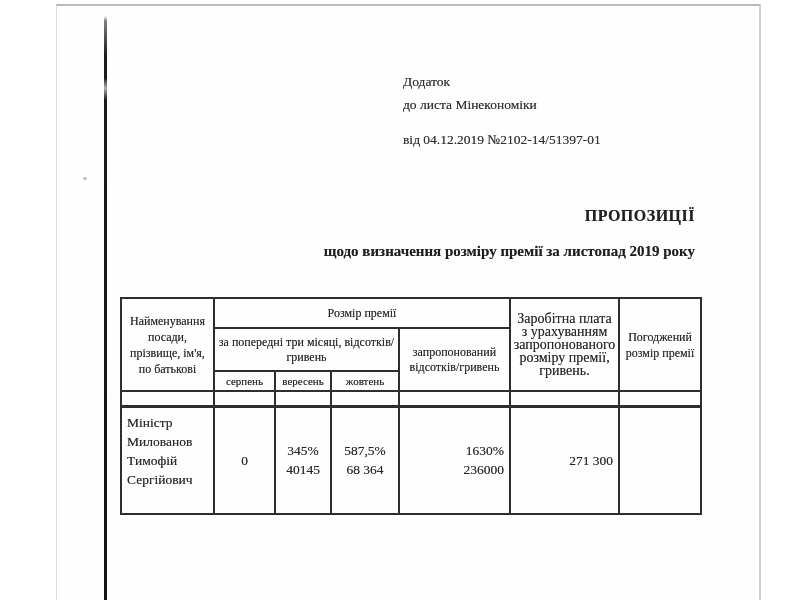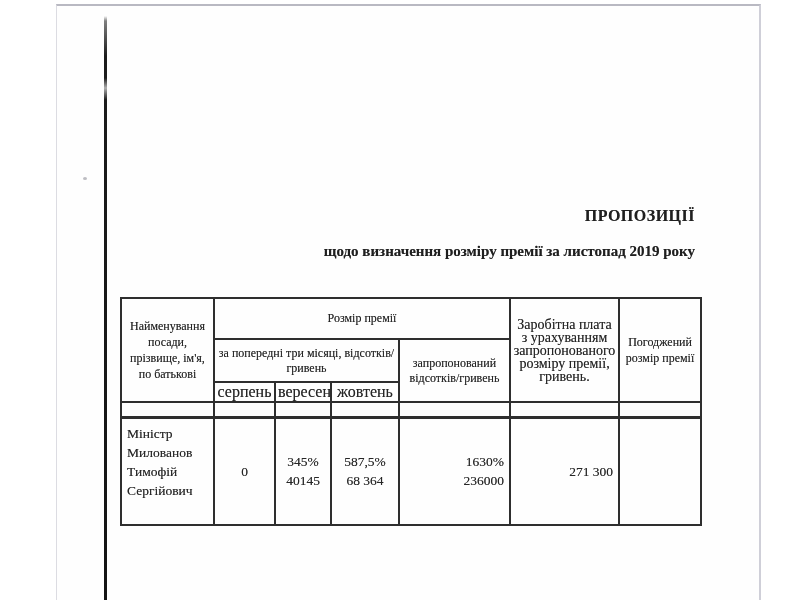--- a/index.html
+++ b/index.html
@@ -88,50 +88,55 @@
   }
   .prop-table td {
     border: 2px solid #2e2e2e;
     padding: 1px 2px;
     text-align: center;
     vertical-align: middle;
     font-size: 12px;
     line-height: 14.5px;
     overflow: hidden;
   }
-  .prop-table tr.r1 { height: 41px; }
+  .prop-table tr.r1 { height: 30px; }
   .prop-table tr.r2 { height: 43px; margin-left: 32px; }
   .prop-table tr.r3 { height: 20px; }
   .prop-table tr.r4 { height: 15px; }
   .prop-table tr.r5 { height: 108px; }
   .prop-table tr.r4 td { border-bottom-width: 3px; }
 
   td.h-name   { font-size: 12px; line-height: 16px; }
   td.h-salary { font-size: 14px; line-height: 13px; }
   td.h-agreed { font-size: 12px; line-height: 16px; }
-  td.h-month  { font-size: 16px; }
+  td.h-month  { font-size: 11px; }
 
   td.d-cell { font-size: 13.5px; line-height: 19px; }
   td.d-name {
     text-align: left;
     vertical-align: top;
     padding: 5px 3px 0 5px;
   }
   td.d-right  { text-align: right; padding-right: 5px; }
   .pre { white-space: pre-line; }
 </style>
 </head>
 <body>
 
 <div class="canvas">
 
   <div class="page"></div>
   <div class="binding-line"></div>
   <div class="speck"></div>
 
+  <div class="annex scan-text">
+    <div>Додаток</div>
+    <div>до листа Мінекономіки</div>
+    <div class="date-ref">від 04.12.2019 №2102-14/51397-01</div>
+  </div>
 
   <div class="title-block scan-text">
     <div class="doc-title">ПРОПОЗИЦІЇ</div>
     <div class="doc-subtitle">щодо визначення розміру премії за листопад 2019 року</div>
   </div>
 
   <table class="prop-table scan-text">
     <colgroup>
       <col style="width:93px">
       <col style="width:61px">

